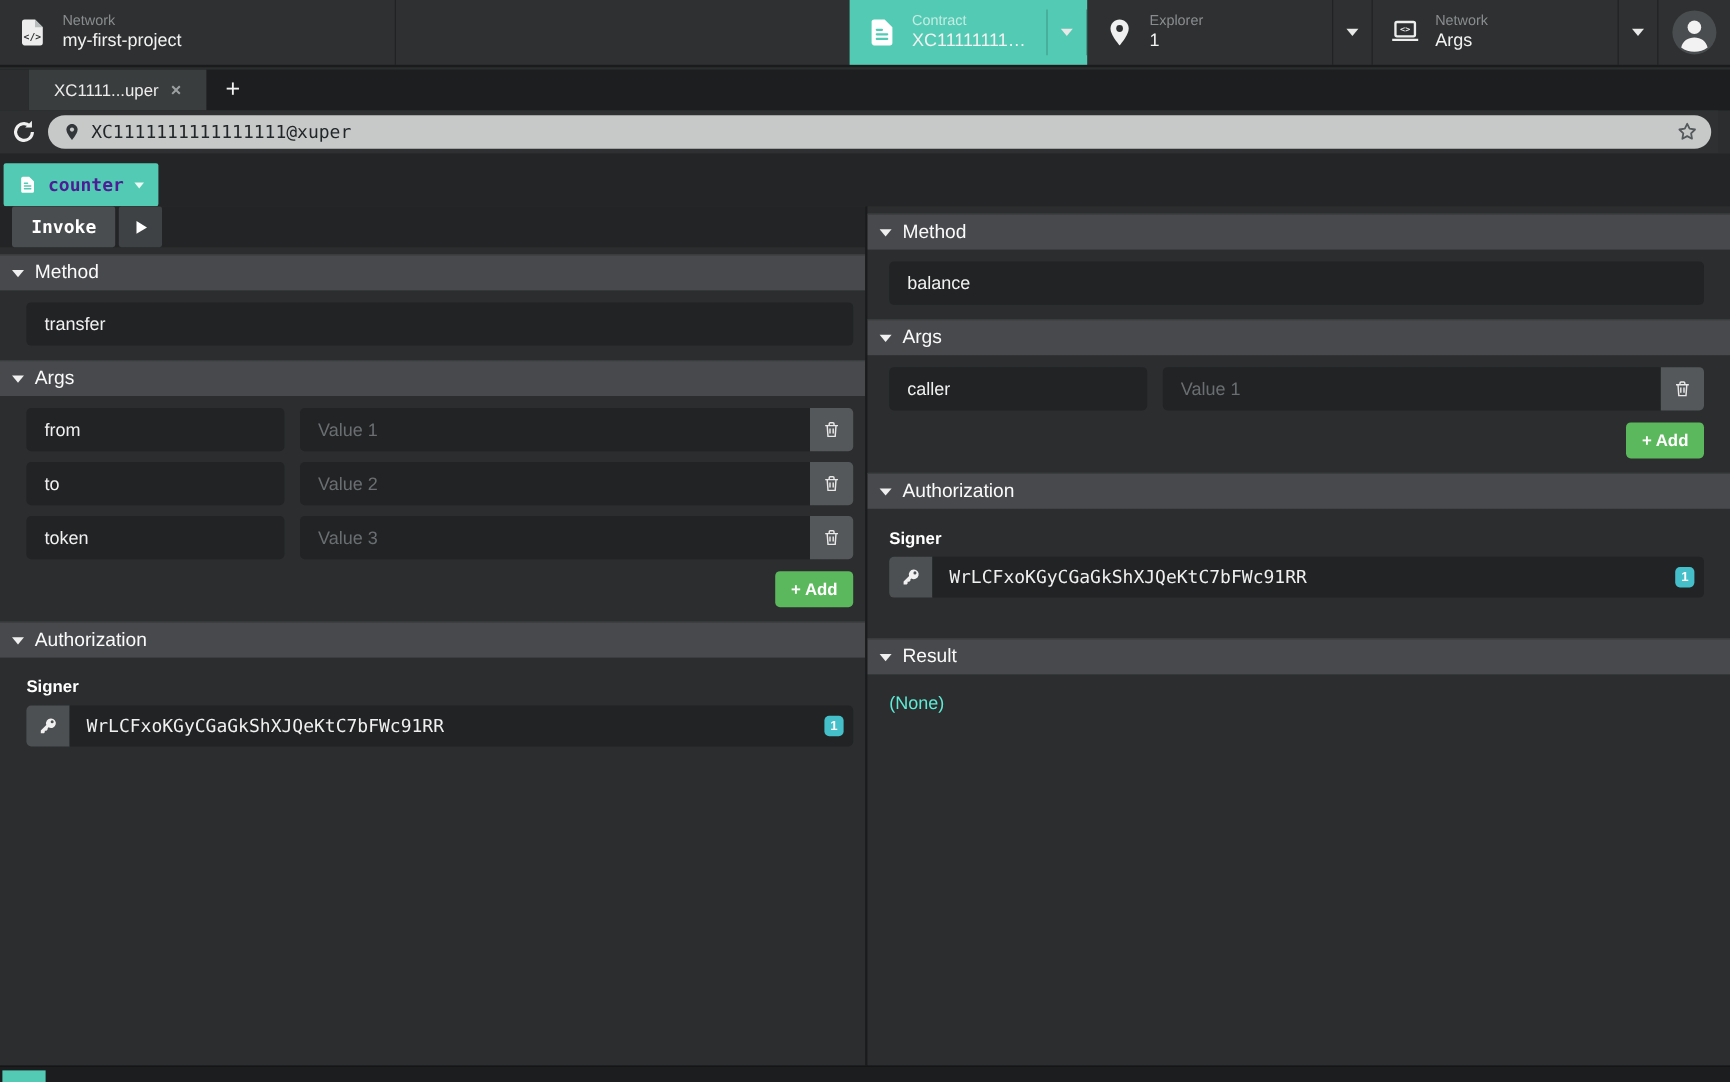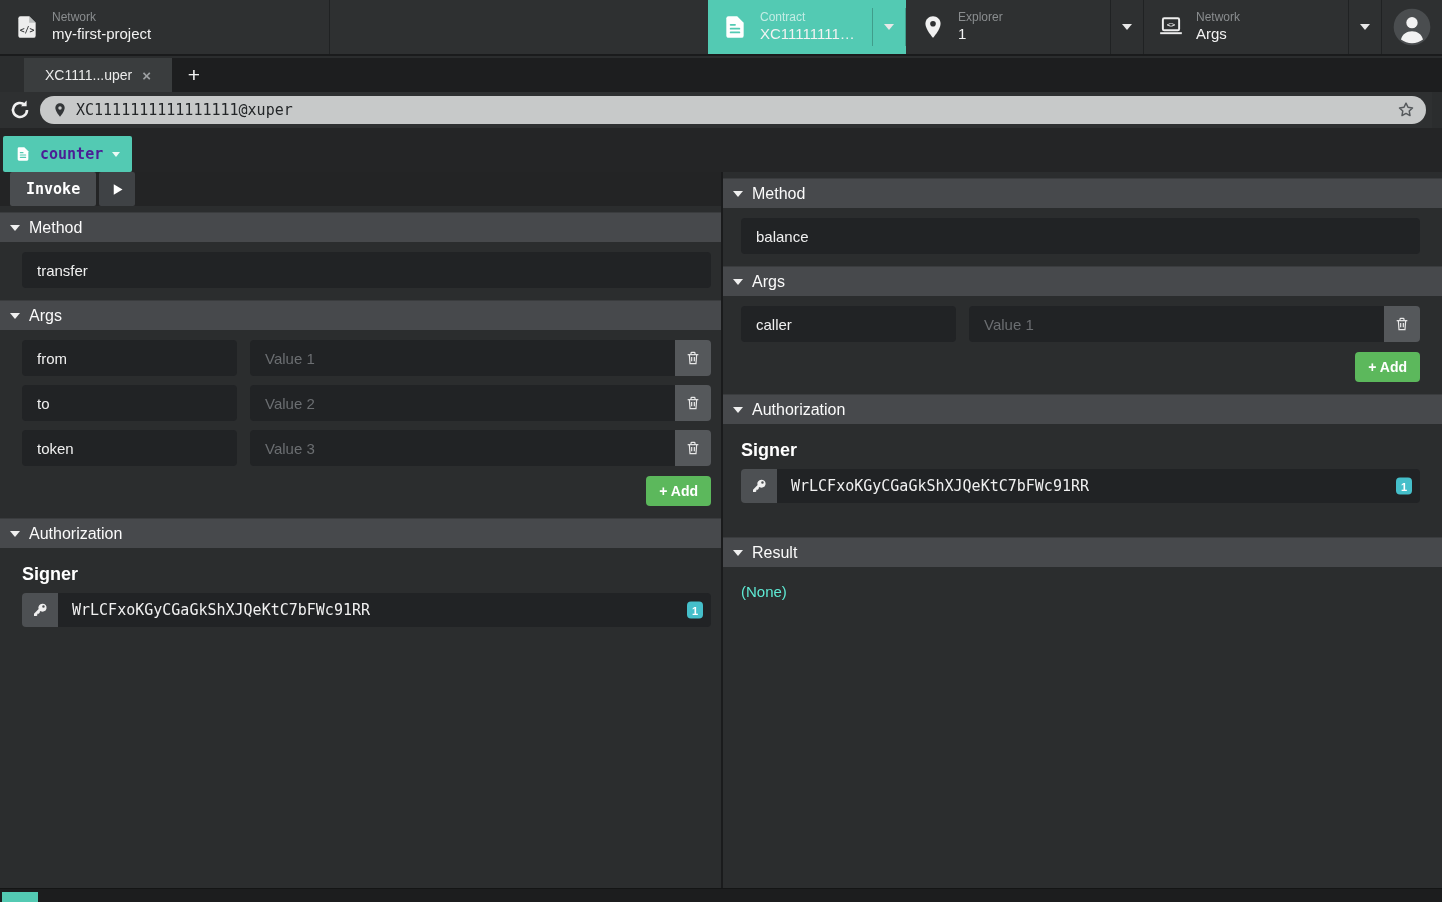--- a/index.html
+++ b/index.html
@@ -89,21 +89,21 @@
   .arg-name { width:215px; flex:none; }
   .arg-group { flex:1; display:flex; }
   .arg-value { flex:1; border-radius:4px 0 0 4px; min-width:0; }
   .trash-btn { width:36px; height:36px; background:#55585b; border:0; border-radius:0 4px 4px 0;
                display:flex; align-items:center; justify-content:center; cursor:pointer; flex:none; }
 
   .add-row { display:flex; justify-content:flex-end; margin:10px var(--pr) 12px var(--pl); }
   .add-btn { height:30px; background:#5cb85c; color:#fff; border:0; border-radius:4px; padding:0 13px;
              font-size:14px; font-weight:bold; cursor:pointer; display:flex; align-items:center; }
 
-  .signer-label { margin:16px var(--pr) 8px var(--pl); color:#fff; font-weight:bold; font-size:18px; }
+  .signer-label { margin:16px var(--pr) 8px var(--pl); color:#fff; font-weight:bold; font-size:14px; }
   .signer-group { display:flex; margin:0 var(--pr) 14px var(--pl); height:34px; position:relative; }
   .key-addon { width:36px; background:#4d5053; border-radius:4px 0 0 4px; display:flex;
                align-items:center; justify-content:center; flex:none; }
   .signer-input { flex:1; height:34px; background:#212325; border:0; outline:none; border-radius:0 4px 4px 0;
                   color:#f0f0f0; font-family:"DejaVu Sans Mono", monospace; font-size:15px;
                   padding:0 36px 0 14px; min-width:0; }
   .signer-badge { position:absolute; right:8px; top:50%; transform:translateY(-50%); min-width:16px; height:17px;
                   background:#45bfca; color:#fff; border-radius:4px; font-size:11px; font-weight:bold;
                   display:flex; align-items:center; justify-content:center; padding:0 4px; }
 

